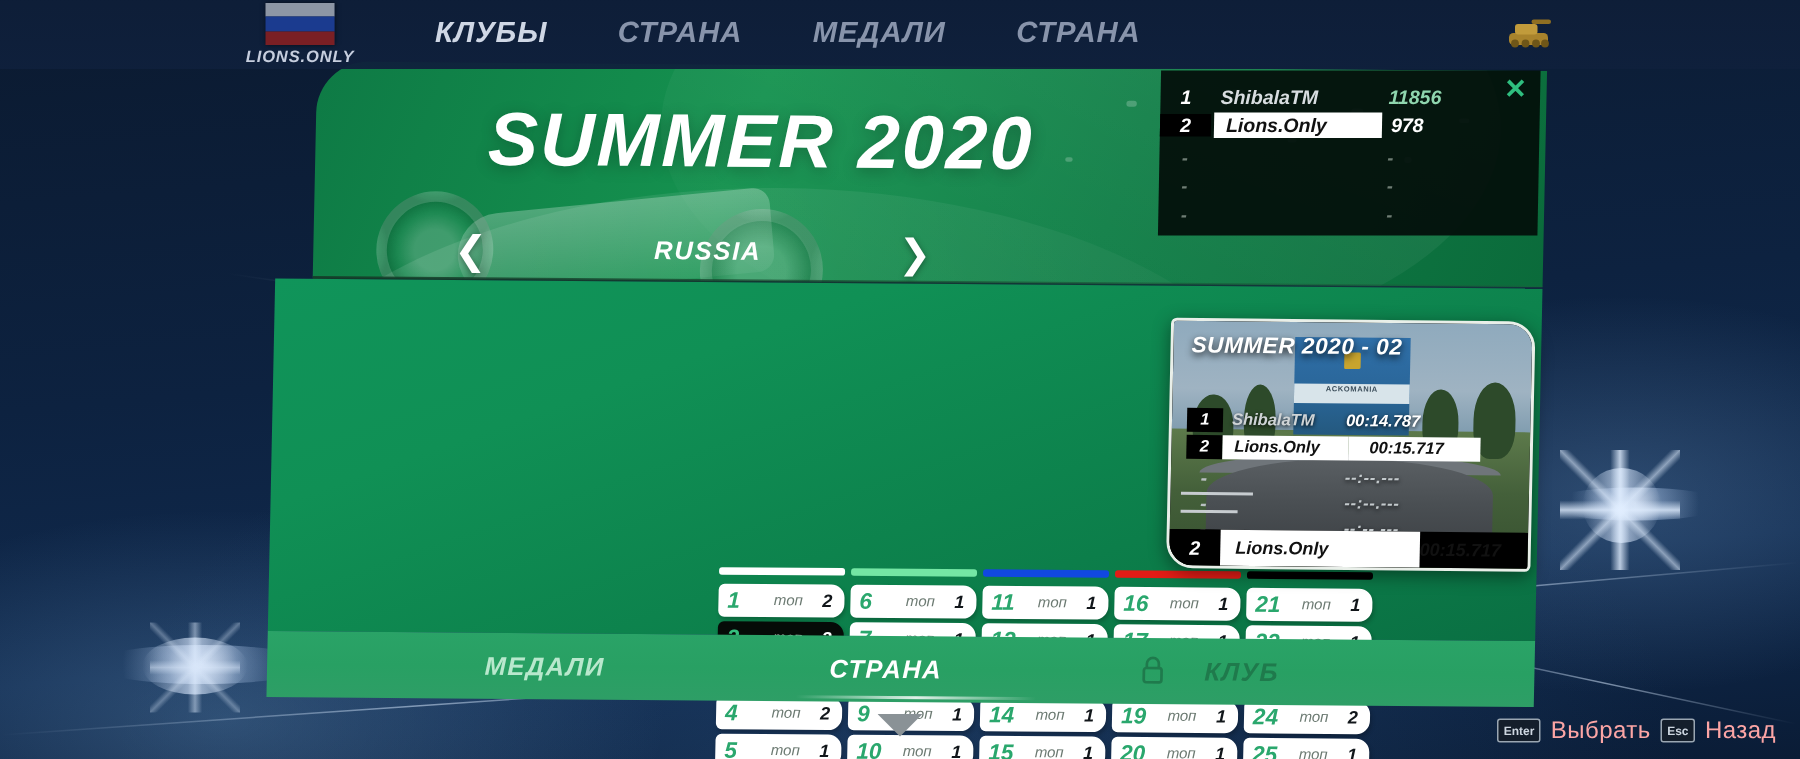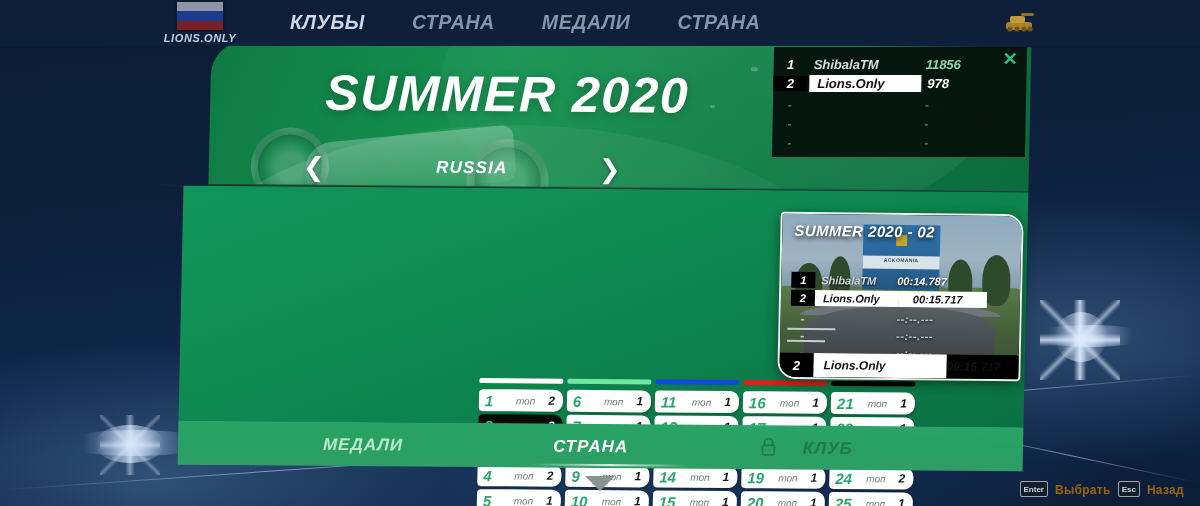--- a/index.html
+++ b/index.html
@@ -340,30 +340,30 @@
   }
 
   
   #bottom-chevron {
     position:absolute; left:585px; top:476px; width:30px; height:16px; z-index:25;
   }
 
   
   #keyhints {
     position:absolute; right:16px; bottom:9px; z-index:50;
-    display:flex; align-items:flex-end; gap:7px;
+    display:flex; align-items:flex-start; gap:7px;
   }
   .keycap {
     display:inline-flex; align-items:center; justify-content:center;
     min-width:20px; height:16px; padding:0 3px;
     border:1px solid #9aa6b2; background:#141e2b; color:#cdd6e0;
     font-size:8px; border-radius:2px; font-weight:bold;
   }
   .keylabel {
-    font-size:12px; font-weight:bold; color:#a16207; letter-spacing:.3px;
+    font-size:16px; font-weight:normal; color:#fca5a5; letter-spacing:.3px;
   }
 </style>
 </head>
 <body>
 
 <div id="bg">
   <div class="flare flare-core" id="f1"></div>
   <div class="flare flare-streak" id="f1b"></div>
   <div class="flare flare-core" id="f2"></div>
   <div class="flare flare-streak" id="f2b"></div>

